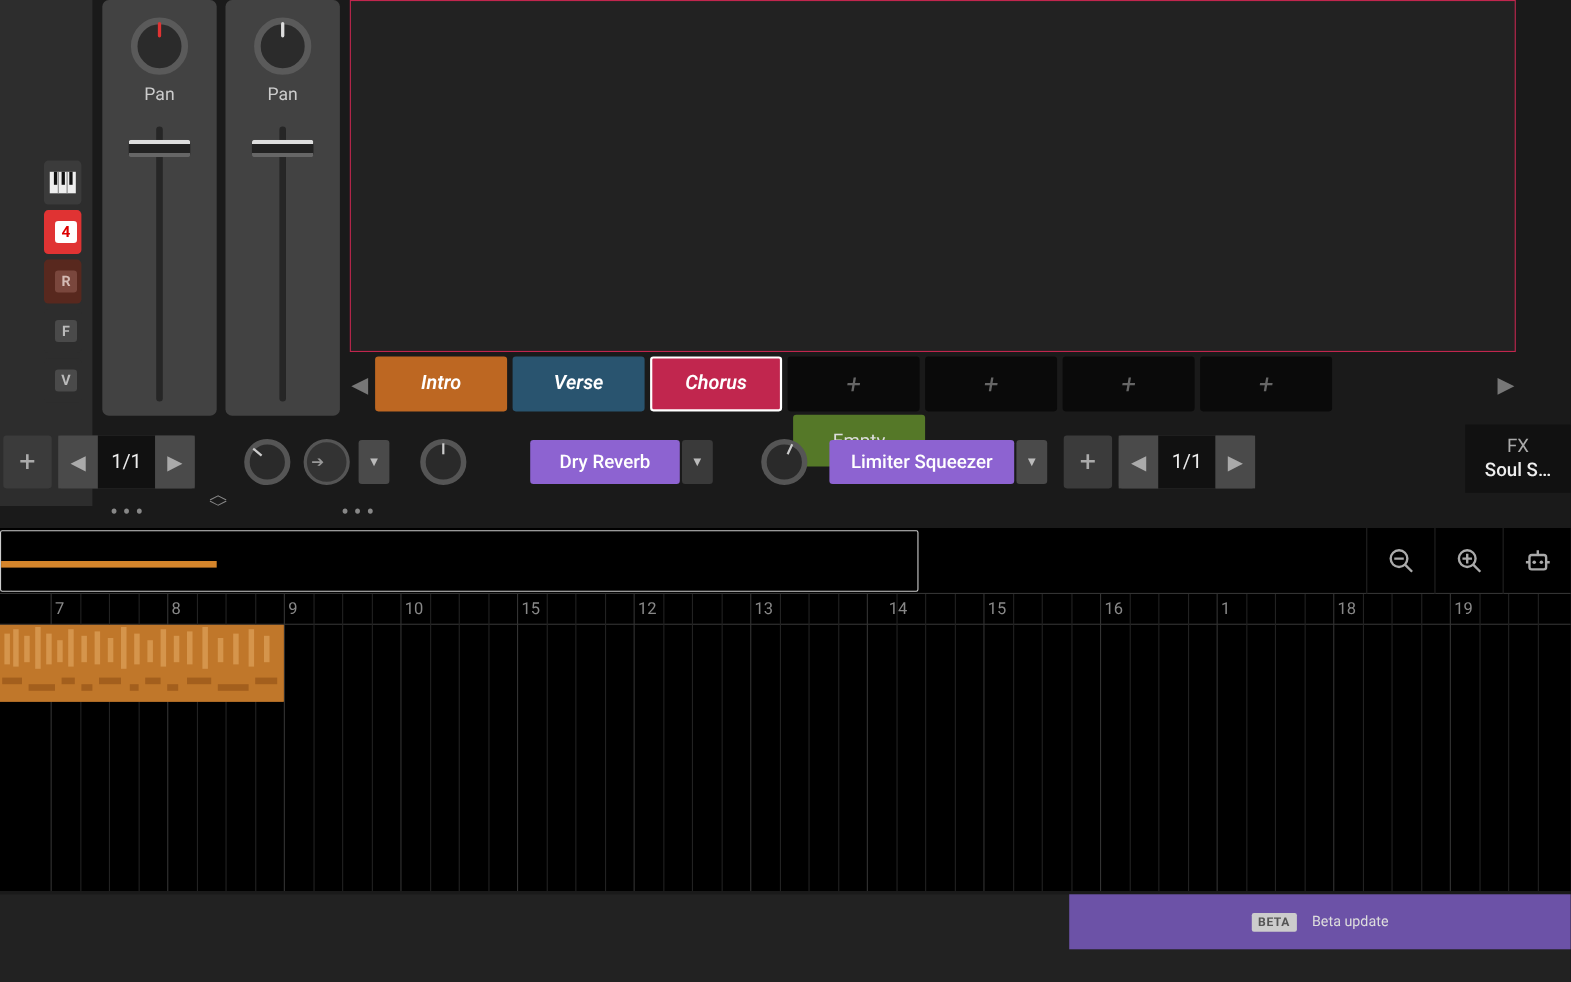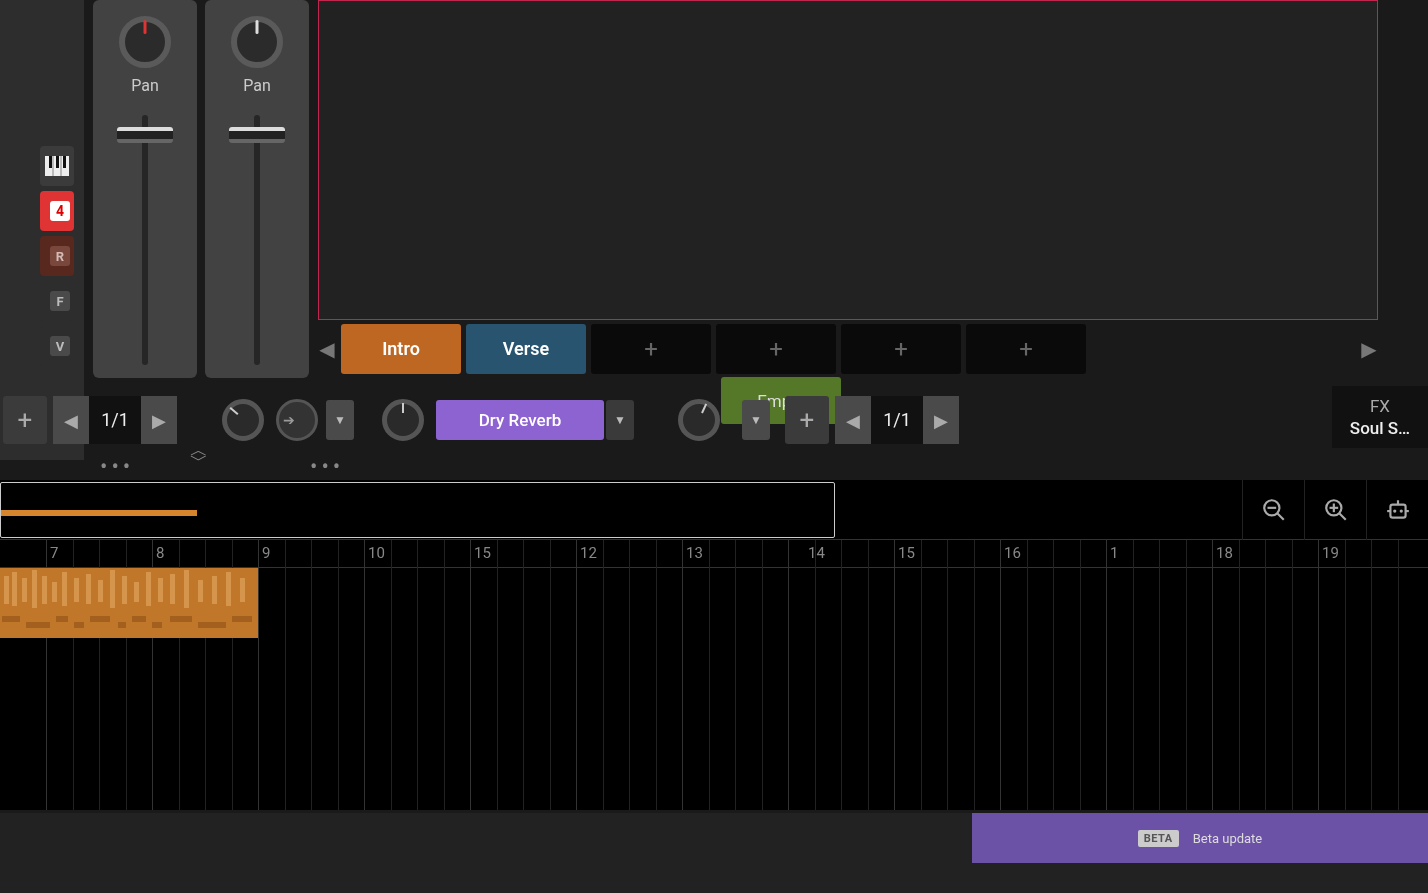--- a/index.html
+++ b/index.html
@@ -34,21 +34,21 @@
   .fader-cap{position:absolute;left:50%;transform:translateX(-50%);width:56px;height:16px;border-radius:3px;background:#222;border-top:4px solid #ddd;border-bottom:4px solid #666;}
   .channel.ch1 .fader-cap{top:12px;}
   .channel.ch2 .fader-cap{top:12px;}
 
   
   .main-area{position:absolute;left:318px;top:0;width:1060px;height:320px;border:1px solid #c1264e;background:#222;}
 
   
   .sections-row{position:absolute;left:318px;top:322px;height:53px;display:flex;align-items:center;gap:5px;}
   .nav-arrow{width:18px;height:53px;display:flex;align-items:center;justify-content:center;color:#777;font-size:20px;cursor:pointer;}
-  .sec-btn{height:50px;border-radius:3px;display:flex;align-items:center;justify-content:center;font-size:18px;font-weight:600;color:#fff;cursor:pointer;}
+  .sec-btn{height:50px;border-radius:3px;display:flex;align-items:center;justify-content:center;font-size:18px;font-weight:600;color:#fff;cursor:pointer;font-style:italic;}
   .sec-intro{width:120px;background:#bd6722;}
   .sec-verse{width:120px;background:#29546f;}
   .sec-chorus{width:120px;background:#c1264e;border:2px solid #fff;}
   .sec-copy{width:120px;background:#6d9a2a;}
   .sec-add{width:120px;background:#0a0a0a;color:#666;font-size:24px;font-weight:400;}
   .right-arrow-sec{width:18px;height:53px;display:flex;align-items:center;justify-content:center;color:#777;font-size:20px;cursor:pointer;}
 
   
   .empty-popup{position:absolute;left:721px;top:377px;width:120px;height:47px;background:#557828;border-radius:3px;display:flex;align-items:center;justify-content:center;color:#ddd;font-size:17px;}
 
@@ -147,20 +147,21 @@
     <div class="fader-cap"></div>
   </div>
 </div>
 
 <div class="main-area"></div>
 
 <div class="sections-row">
   <div class="nav-arrow">◀</div>
   <div class="sec-btn sec-intro">Intro</div>
   <div class="sec-btn sec-verse">Verse</div>
+  <div class="sec-btn sec-chorus">Chorus</div>
   <div class="sec-btn sec-add">+</div>
   <div class="sec-btn sec-add">+</div>
   <div class="sec-btn sec-add">+</div>
   <div class="sec-btn sec-add">+</div>
 </div>
 <div class="right-arrow-sec" style="position:absolute;left:1360px;top:322px;">▶</div>
 
 <div class="empty-popup">Empty</div>
 
 <div class="fx-row">
@@ -174,26 +175,27 @@
 
   <div class="small-knob sk1"></div>
   <div class="small-knob sk2">
       <span class="sk2-arrow">➔</span>
     </div>
   <div class="fx-dd">▼</div>
 
   <div style="width:22px;"></div>
   <div class="small-knob sk3"></div>
   <div style="width:6px;"></div>
-  <div class="fx-label" style="width:168px;">Dry Reverb</div>
+  <div class="fx-label" style="width:136px;margin-left:46px;">Dry Reverb</div>
   <div class="fx-dd" style="background:#3a3a3a;">▼</div>
 
   <div style="width:24px;"></div>
   <div class="small-knob sk4" style="position:relative;left:14px;"></div>
   <div style="width:28px;"></div>
+  <div class="fx-label" style="width:168px;">Limiter Squeezer</div>
   <div class="fx-dd">▼</div>
 
   <div style="width:12px;"></div>
   <div class="plus-btn">+</div>
   <div class="pager">
     <div class="pager-btn">◀</div>
     <div class="pager-val">1/1</div>
     <div class="pager-btn">▶</div>
   </div>
 </div>

